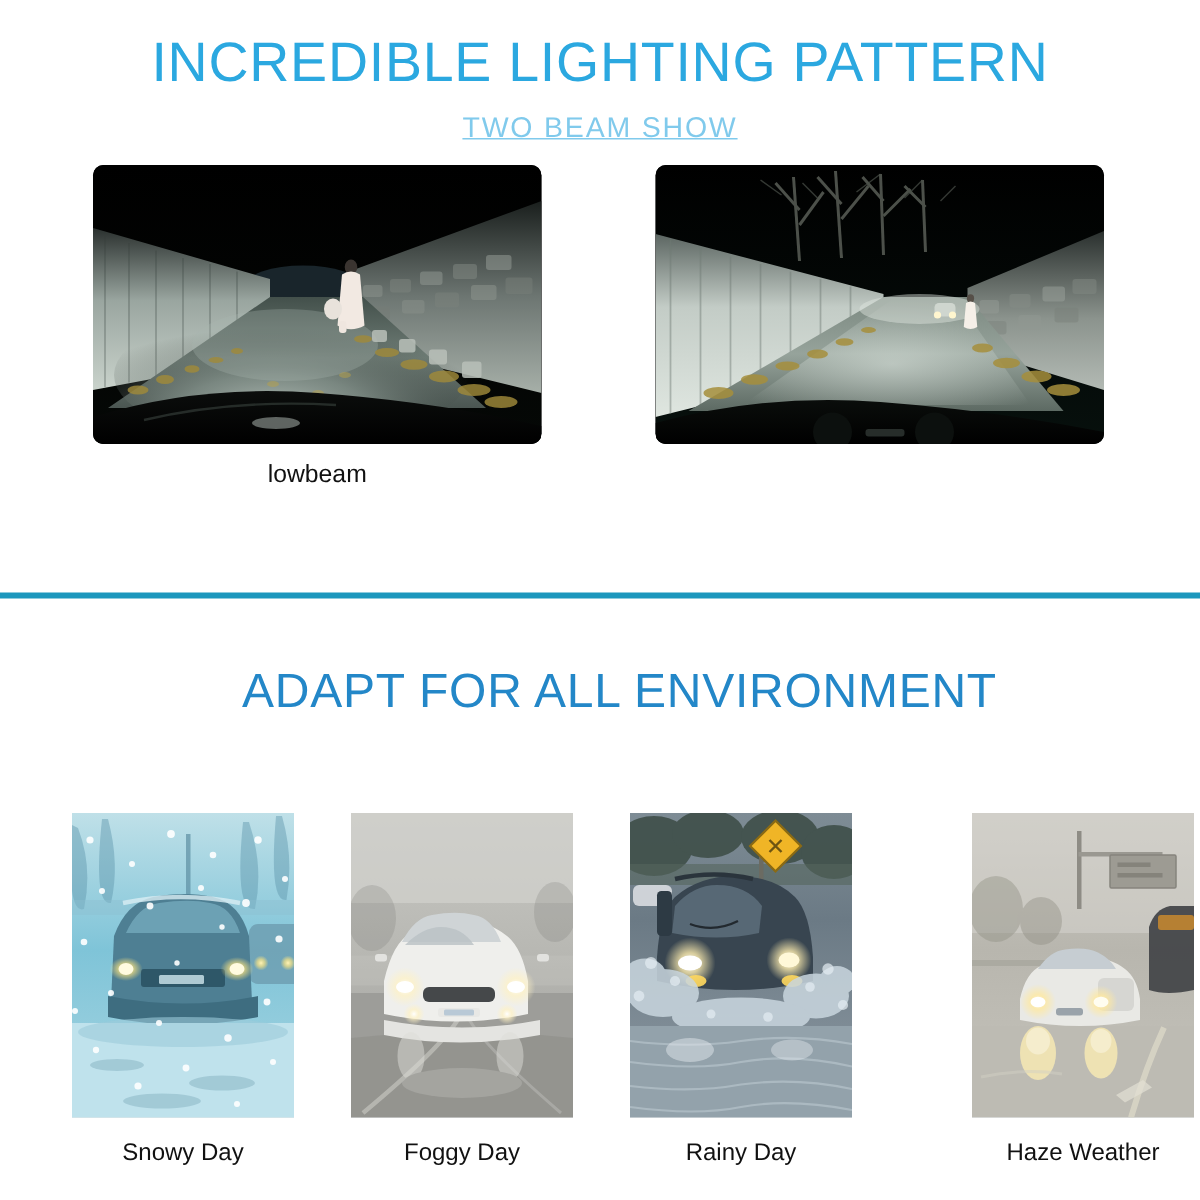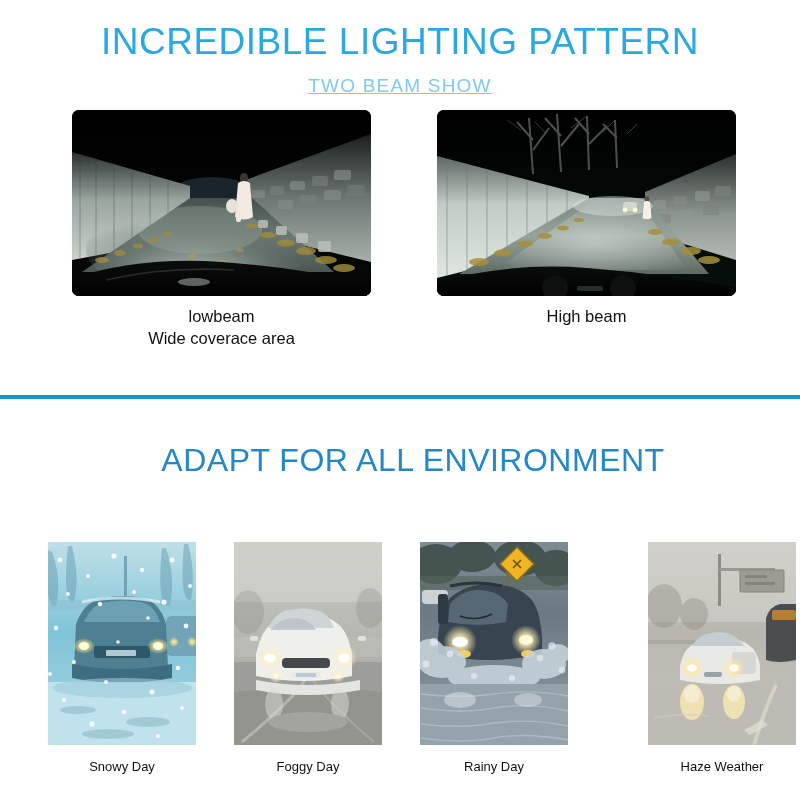--- a/index.html
+++ b/index.html
@@ -17,21 +17,21 @@
     color:#2BA8E0;line-height:1.1;white-space:nowrap;
   }
   .subtitle{
     position:absolute;left:0;top:76px;width:800px;text-align:center;
     font-size:19px;letter-spacing:1.2px;font-weight:400;
     color:#80CAEC;line-height:1.1;text-decoration:underline;
   }
 
   .beam-row{position:absolute;left:0;top:110px;width:800px;height:200px;}
   .beam-card{position:absolute;top:0;width:299px;height:186px;}
-  .beam-card.left{left:72px;}
+  .beam-card.left{left:62px;}
   .beam-card.right{left:437px;}
   .beam-photo{
     width:299px;height:186px;border-radius:7px;overflow:hidden;
     display:block;background:#000;
   }
   .beam-cap{
     position:absolute;top:196px;width:299px;text-align:center;
     font-size:16.5px;color:#111;line-height:1.32;
   }
   .beam-cap .l1{display:block;}
@@ -54,21 +54,21 @@
   .w-card{position:absolute;top:0;width:148px;}
   .w-card.c0{left:48px;}
   .w-card.c1{left:234px;}
   .w-card.c2{left:420px;}
   .w-card.c3{left:604px;padding-left:44px;}
   .w-photo{
     width:148px;height:203px;display:block;overflow:hidden;background:#cfd6da;
   }
   .w-cap{
     width:148px;text-align:center;margin-top:14px;
-    font-size:13px;color:#111;line-height:1.2;white-space:nowrap;
+    font-size:16px;color:#111;line-height:1.2;white-space:nowrap;
   }
   .w-card.c3 .w-cap{width:156px;margin-left:-4px;}
   svg{display:block;}
 </style>
 </head>
 <body>
 
 <div class="page">
 
   <div class="title">INCREDIBLE LIGHTING PATTERN</div>
@@ -173,21 +173,20 @@
           <rect x="164" y="104" width="5" height="8" rx="2" fill="#efe6df"></rect>
           <ellipse cx="160" cy="96" rx="6" ry="7" fill="#e8e2db"></ellipse>
         </g>
 
         <path d="M0 168 q70 -22 150 -16 q80 6 149 22 L299 186 L0 186 Z" fill="url(#lbHood)"></path>
         <path d="M34 170 q60 -14 128 -10" stroke="#2d3431" stroke-width="1.6" fill="none" opacity="0.8"></path>
         <ellipse cx="122" cy="172" rx="16" ry="4" fill="#b9c4bd" opacity="0.5"></ellipse>
       </svg>
       <div class="beam-cap">
         <span class="l1">lowbeam</span>
-        <span class="l2">Wide coverace area</span>
       </div>
     </div>
 
     <div class="beam-card right">
       <svg class="beam-photo" viewBox="0 0 299 186" preserveAspectRatio="none">
         <defs>
           <linearGradient id="hbSky" x1="0" y1="0" x2="0" y2="1">
             <stop offset="0" stop-color="#000000"></stop>
               <stop offset="1" stop-color="#07100d"></stop>
           </linearGradient>
@@ -286,21 +285,20 @@
           <ellipse cx="210" cy="89" rx="2.4" ry="2.8" fill="#564f48"></ellipse>
           <path d="M207 92 q3 -2 6 0 l1.5 16 q-4.5 2.5 -9 0 z" fill="#f5efe8"></path>
         </g>
 
         <path d="M0 172 q74 -20 150 -14 q78 6 149 20 L299 186 L0 186 Z" fill="url(#hbHood)"></path>
         <circle cx="118" cy="178" r="13" fill="#0c100e"></circle>
         <circle cx="186" cy="178" r="13" fill="#0c100e"></circle>
         <rect x="140" y="176" width="26" height="5" rx="2" fill="#272d2a"></rect>
       </svg>
       <div class="beam-cap">
-        <span class="l1">High beam</span>
       </div>
     </div>
   </div>
 
   <div class="divider"></div>
 
   <div class="title2">ADAPT FOR ALL ENVIRONMENT</div>
 
   <div class="weather-row">
 

